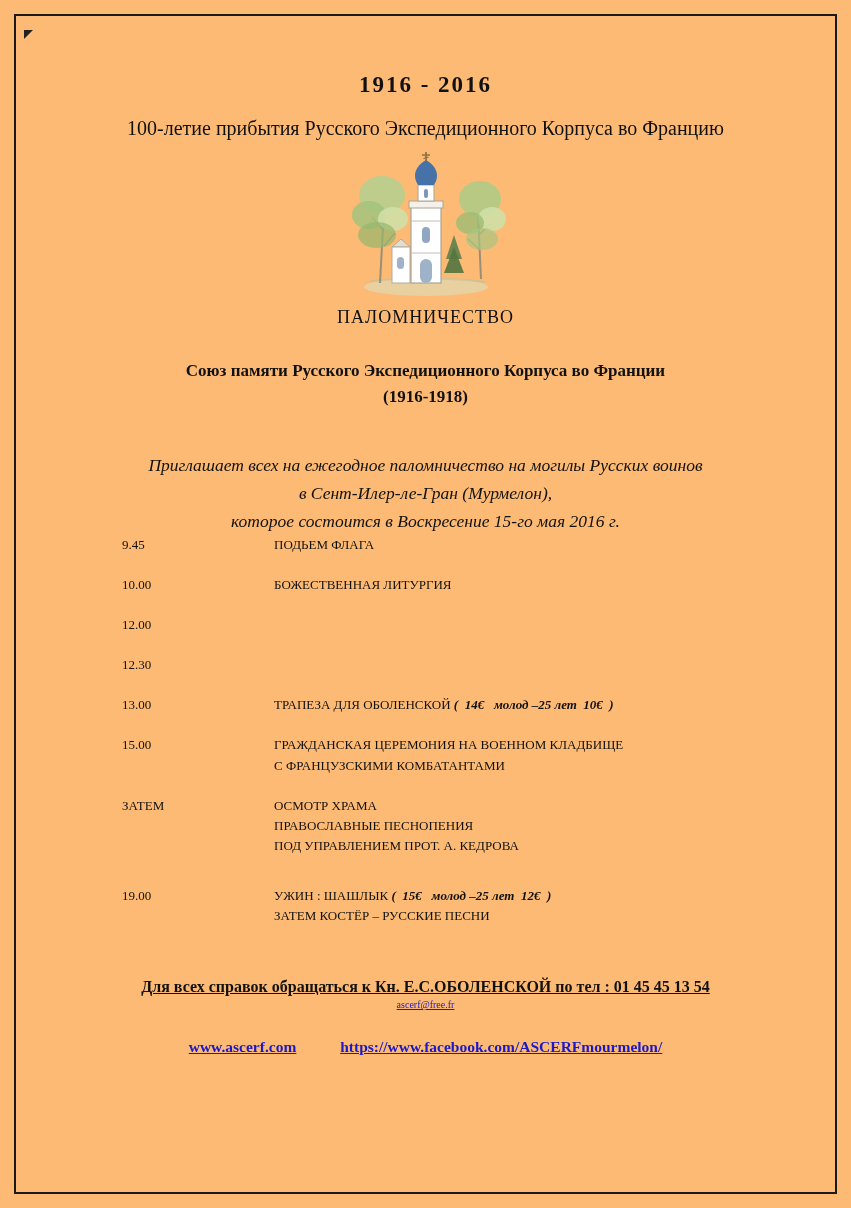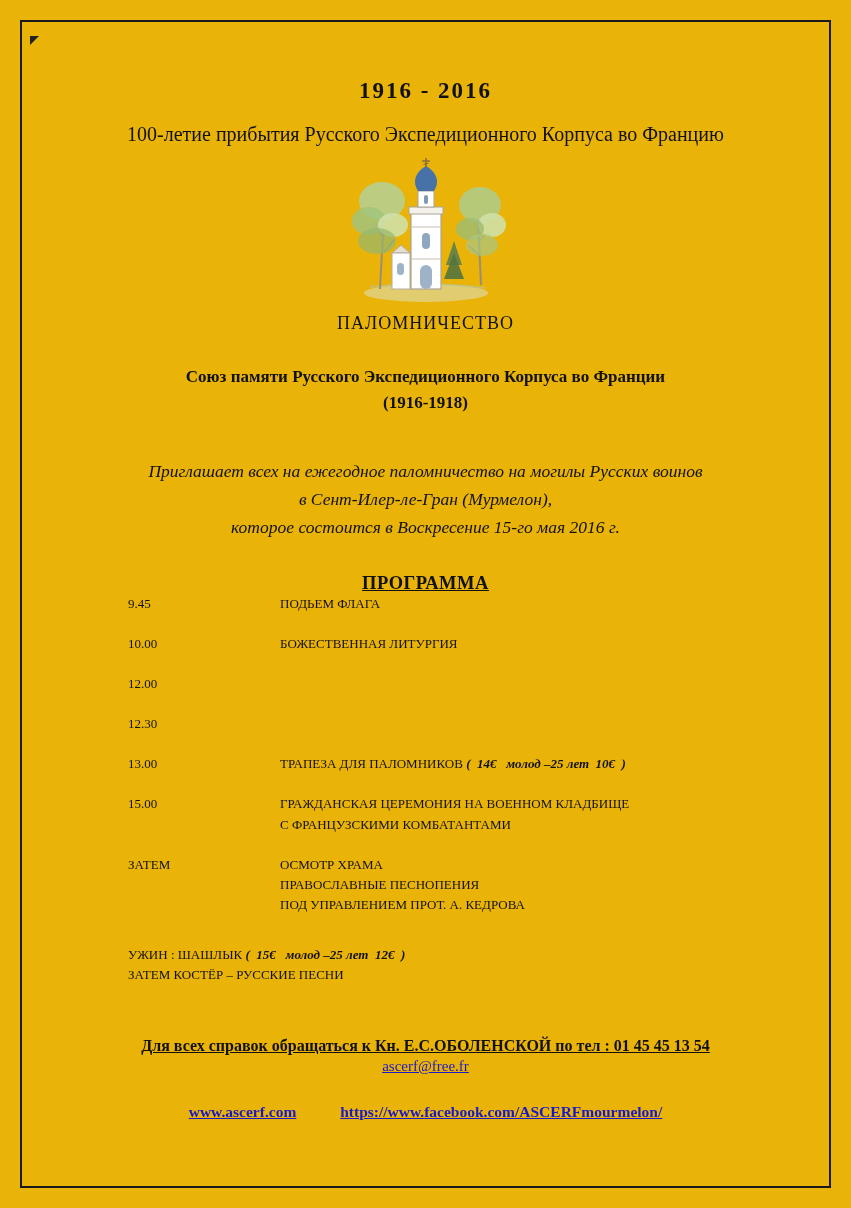--- a/index.html
+++ b/index.html
@@ -6,22 +6,22 @@
   html, body { background: #ffffff; }
   body {
     font-family: "Liberation Serif", "DejaVu Serif", serif;
     color: #111111;
     width: 851px;
   }
   .page {
     position: relative;
     width: 851px;
     height: 1208px;
-    background: #eab308;
-    padding: 20px;
+    background: #fdba74;
+    padding: 14px;
   }
   .frame {
     width: 100%;
     height: 100%;
     border: 2px solid #1a1a1a;
     padding: 56px 40px 0 40px;
     position: relative;
   }
   .corner-mark {
     position: absolute;
@@ -100,21 +100,21 @@
   }
   .footer-contact {
     text-align: center;
     font-size: 16px;
     font-weight: bold;
     text-decoration: underline;
     margin-top: 52px;
   }
   .footer-email {
     text-align: center;
-    font-size: 15px;
+    font-size: 10px;
     margin-top: 3px;
   }
   .footer-links {
     text-align: center;
     font-size: 15.5px;
     font-weight: bold;
     margin-top: 28px;
   }
   a.link {
     color: #1a19c9;
@@ -183,21 +183,20 @@
       <span>Союз памяти Русского Экспедиционного Корпуса во Франции</span><br>
       <span>(1916-1918)</span>
     </p>
 
     <p class="invitation">
       <span>Приглашает всех на ежегодное паломничество на могилы Русских воинов</span><br>
       <span>в Сент-Илер-ле-Гран (Мурмелон),</span><br>
       <span>которое состоится в Воскресение 15-го мая 2016 г.</span>
     </p>
 
-    <h2 class="program-title">ПРОГРАММА</h2>
 
     <div class="schedule">
 
       <div class="sched-row">
         <div class="sched-time">9.45</div>
         <div class="sched-desc">
           <span>ПОДЬЕМ ФЛАГА</span>
         </div>
       </div>
 
@@ -212,21 +211,21 @@
         <div class="sched-time">12.00</div>
       </div>
 
       <div class="sched-row">
         <div class="sched-time">12.30</div>
       </div>
 
       <div class="sched-row">
         <div class="sched-time">13.00</div>
         <div class="sched-desc">
-          <span>ТРАПЕЗА ДЛЯ ПАЛОМНИКОВ </span><span class="price">(  14€   молод –25 лет  10€  )</span>
+          <span>ТРАПЕЗА ДЛЯ ОБОЛЕНСКОЙ </span><span class="price">(  14€   молод –25 лет  10€  )</span>
         </div>
       </div>
 
       <div class="sched-row">
         <div class="sched-time">15.00</div>
         <div class="sched-desc">
           <span>ГРАЖДАНСКАЯ ЦЕРЕМОНИЯ НА ВОЕННОМ КЛАДБИЩЕ</span><br>
           <span>С ФРАНЦУЗСКИМИ КОМБАТАНТАМИ</span>
         </div>
       </div>
@@ -234,20 +233,21 @@
       <div class="sched-row">
         <div class="sched-time">ЗАТЕМ</div>
         <div class="sched-desc">
           <span>ОСМОТР ХРАМА</span><br>
           <span>ПРАВОСЛАВНЫЕ ПЕСНОПЕНИЯ</span><br>
           <span>ПОД УПРАВЛЕНИЕМ ПРОТ. А. КЕДРОВА</span>
         </div>
       </div>
 
       <div class="sched-row gap-before">
+        <div class="sched-time">19.00</div>
         <div class="sched-desc">
           <span>УЖИН  : ШАШЛЫК  </span><span class="price">(  15€   молод –25 лет  12€  )</span><br>
           <span>ЗАТЕМ КОСТЁР – РУССКИЕ ПЕСНИ</span>
         </div>
       </div>
 
     </div>
 
     <p class="footer-contact">Для всех справок обращаться к Кн. Е.С.ОБОЛЕНСКОЙ по тел : 01 45 45 13 54</p>
 

